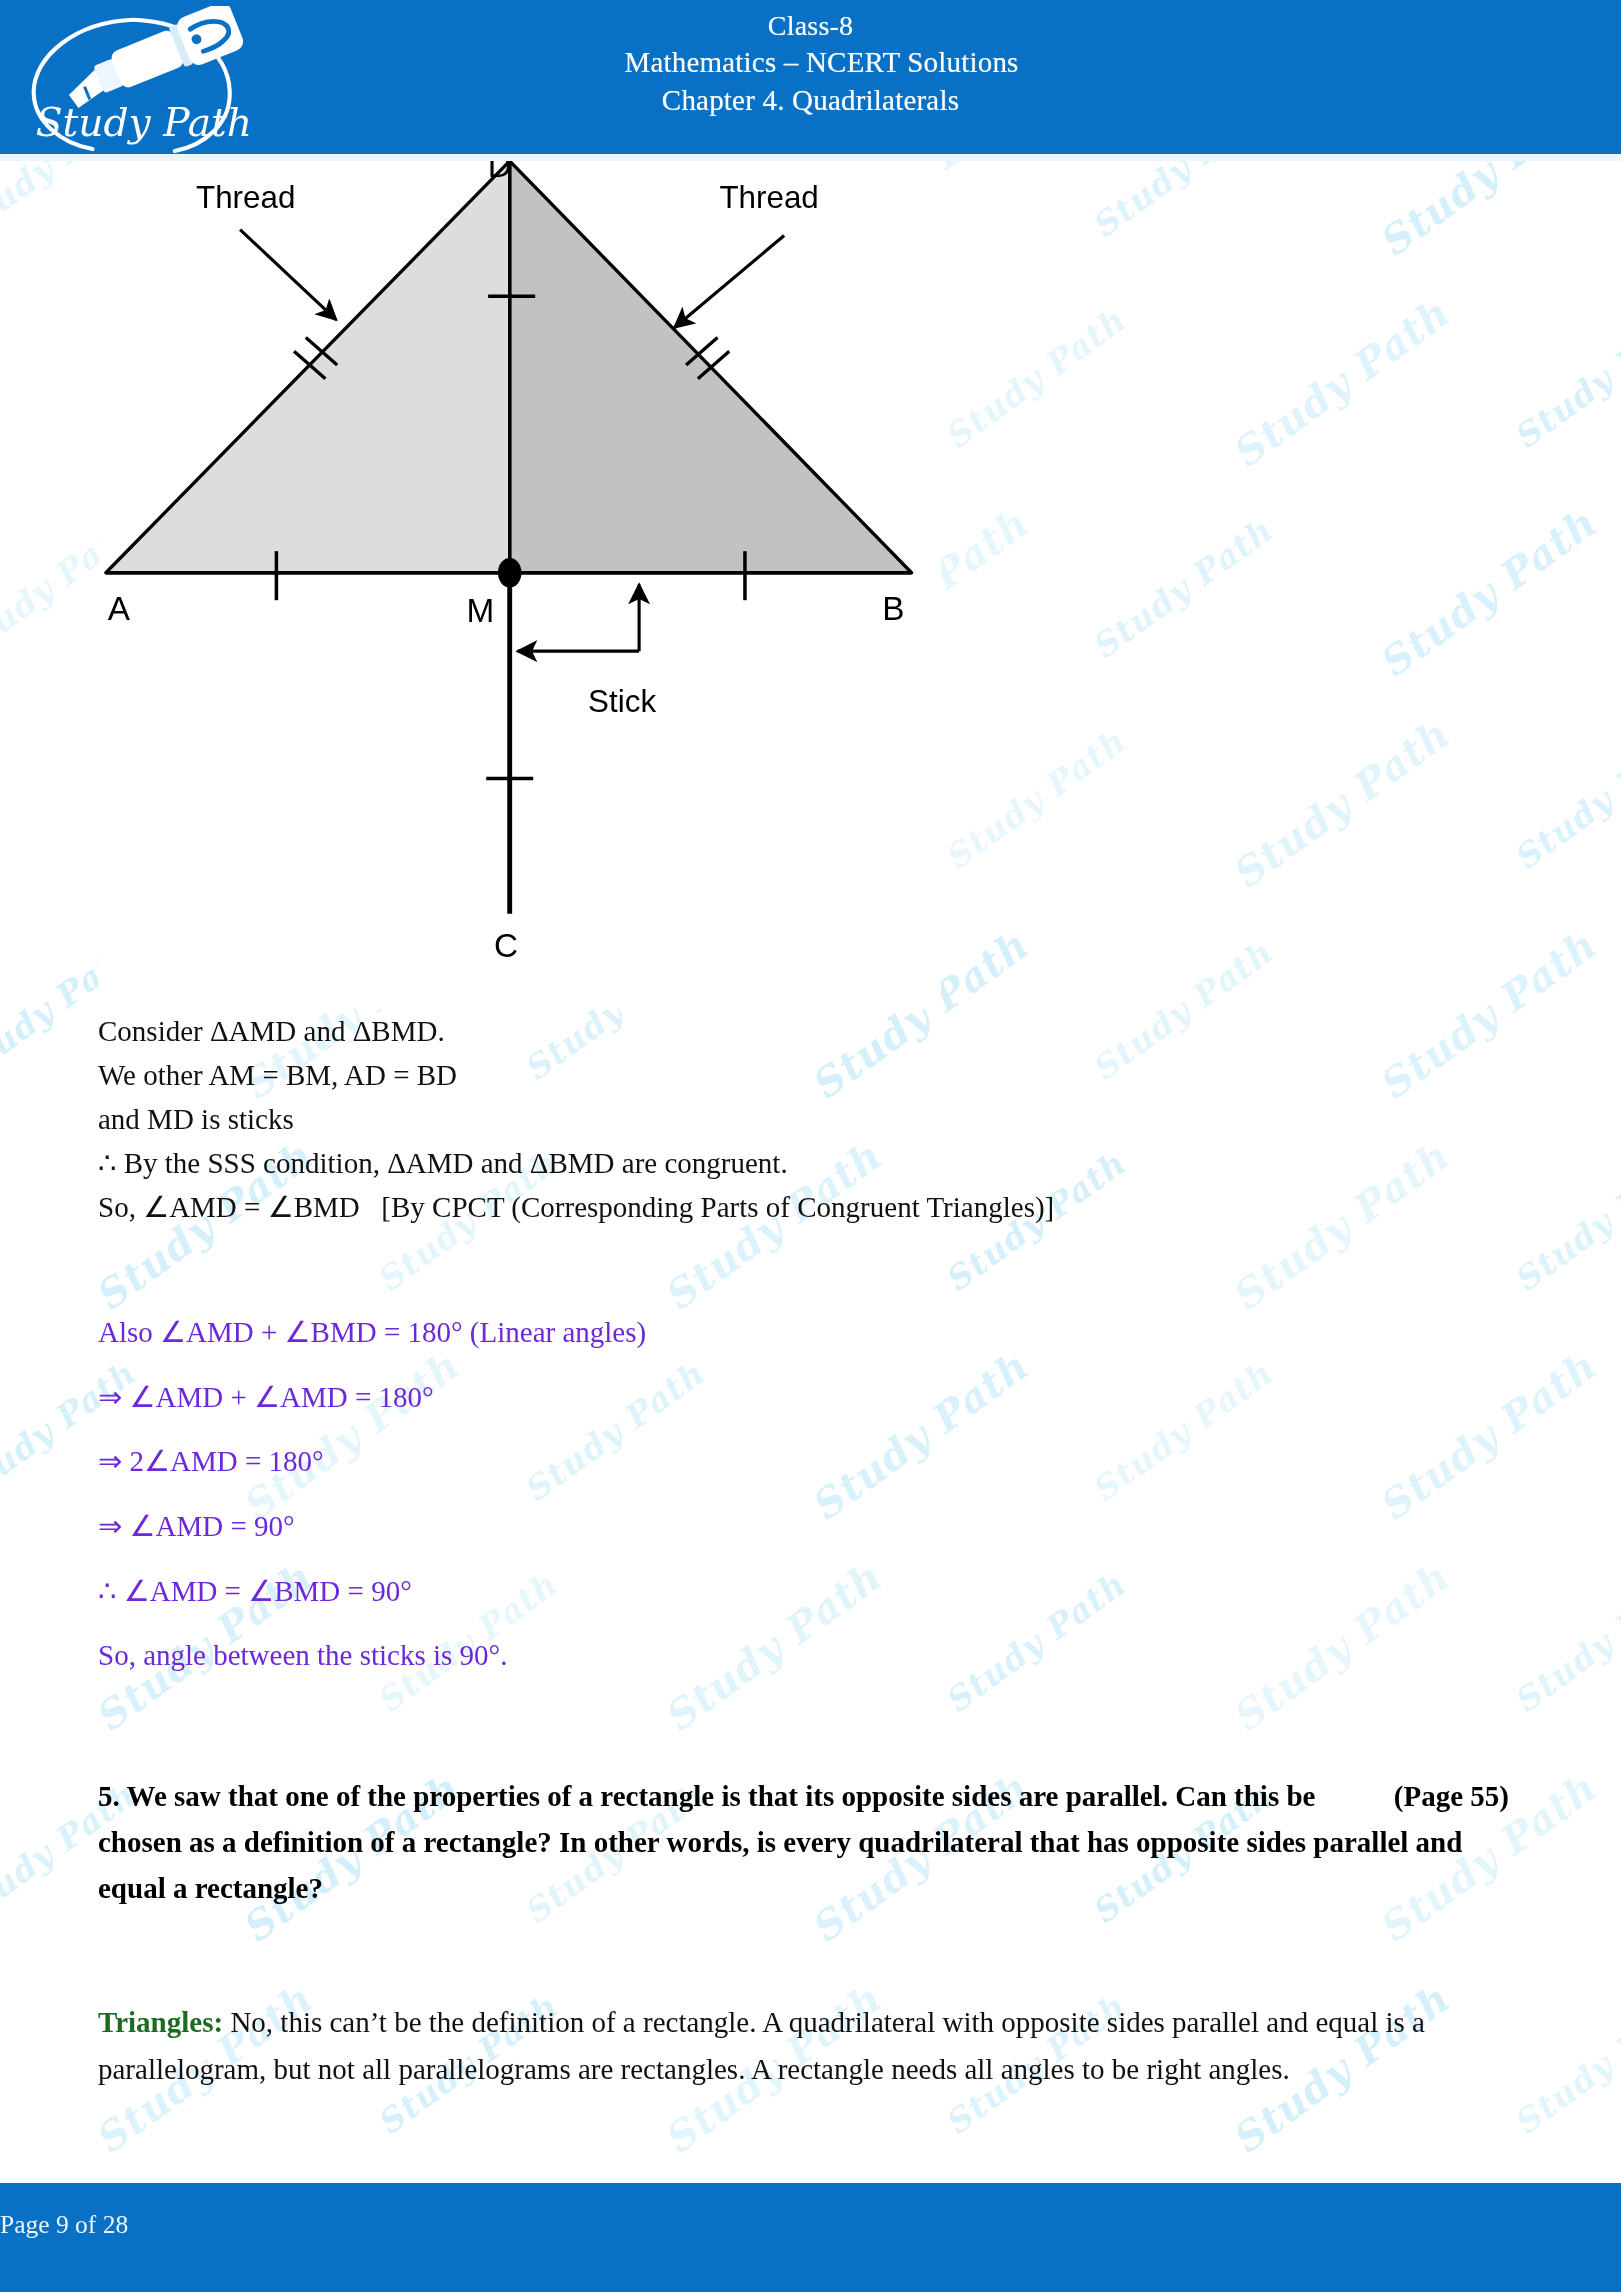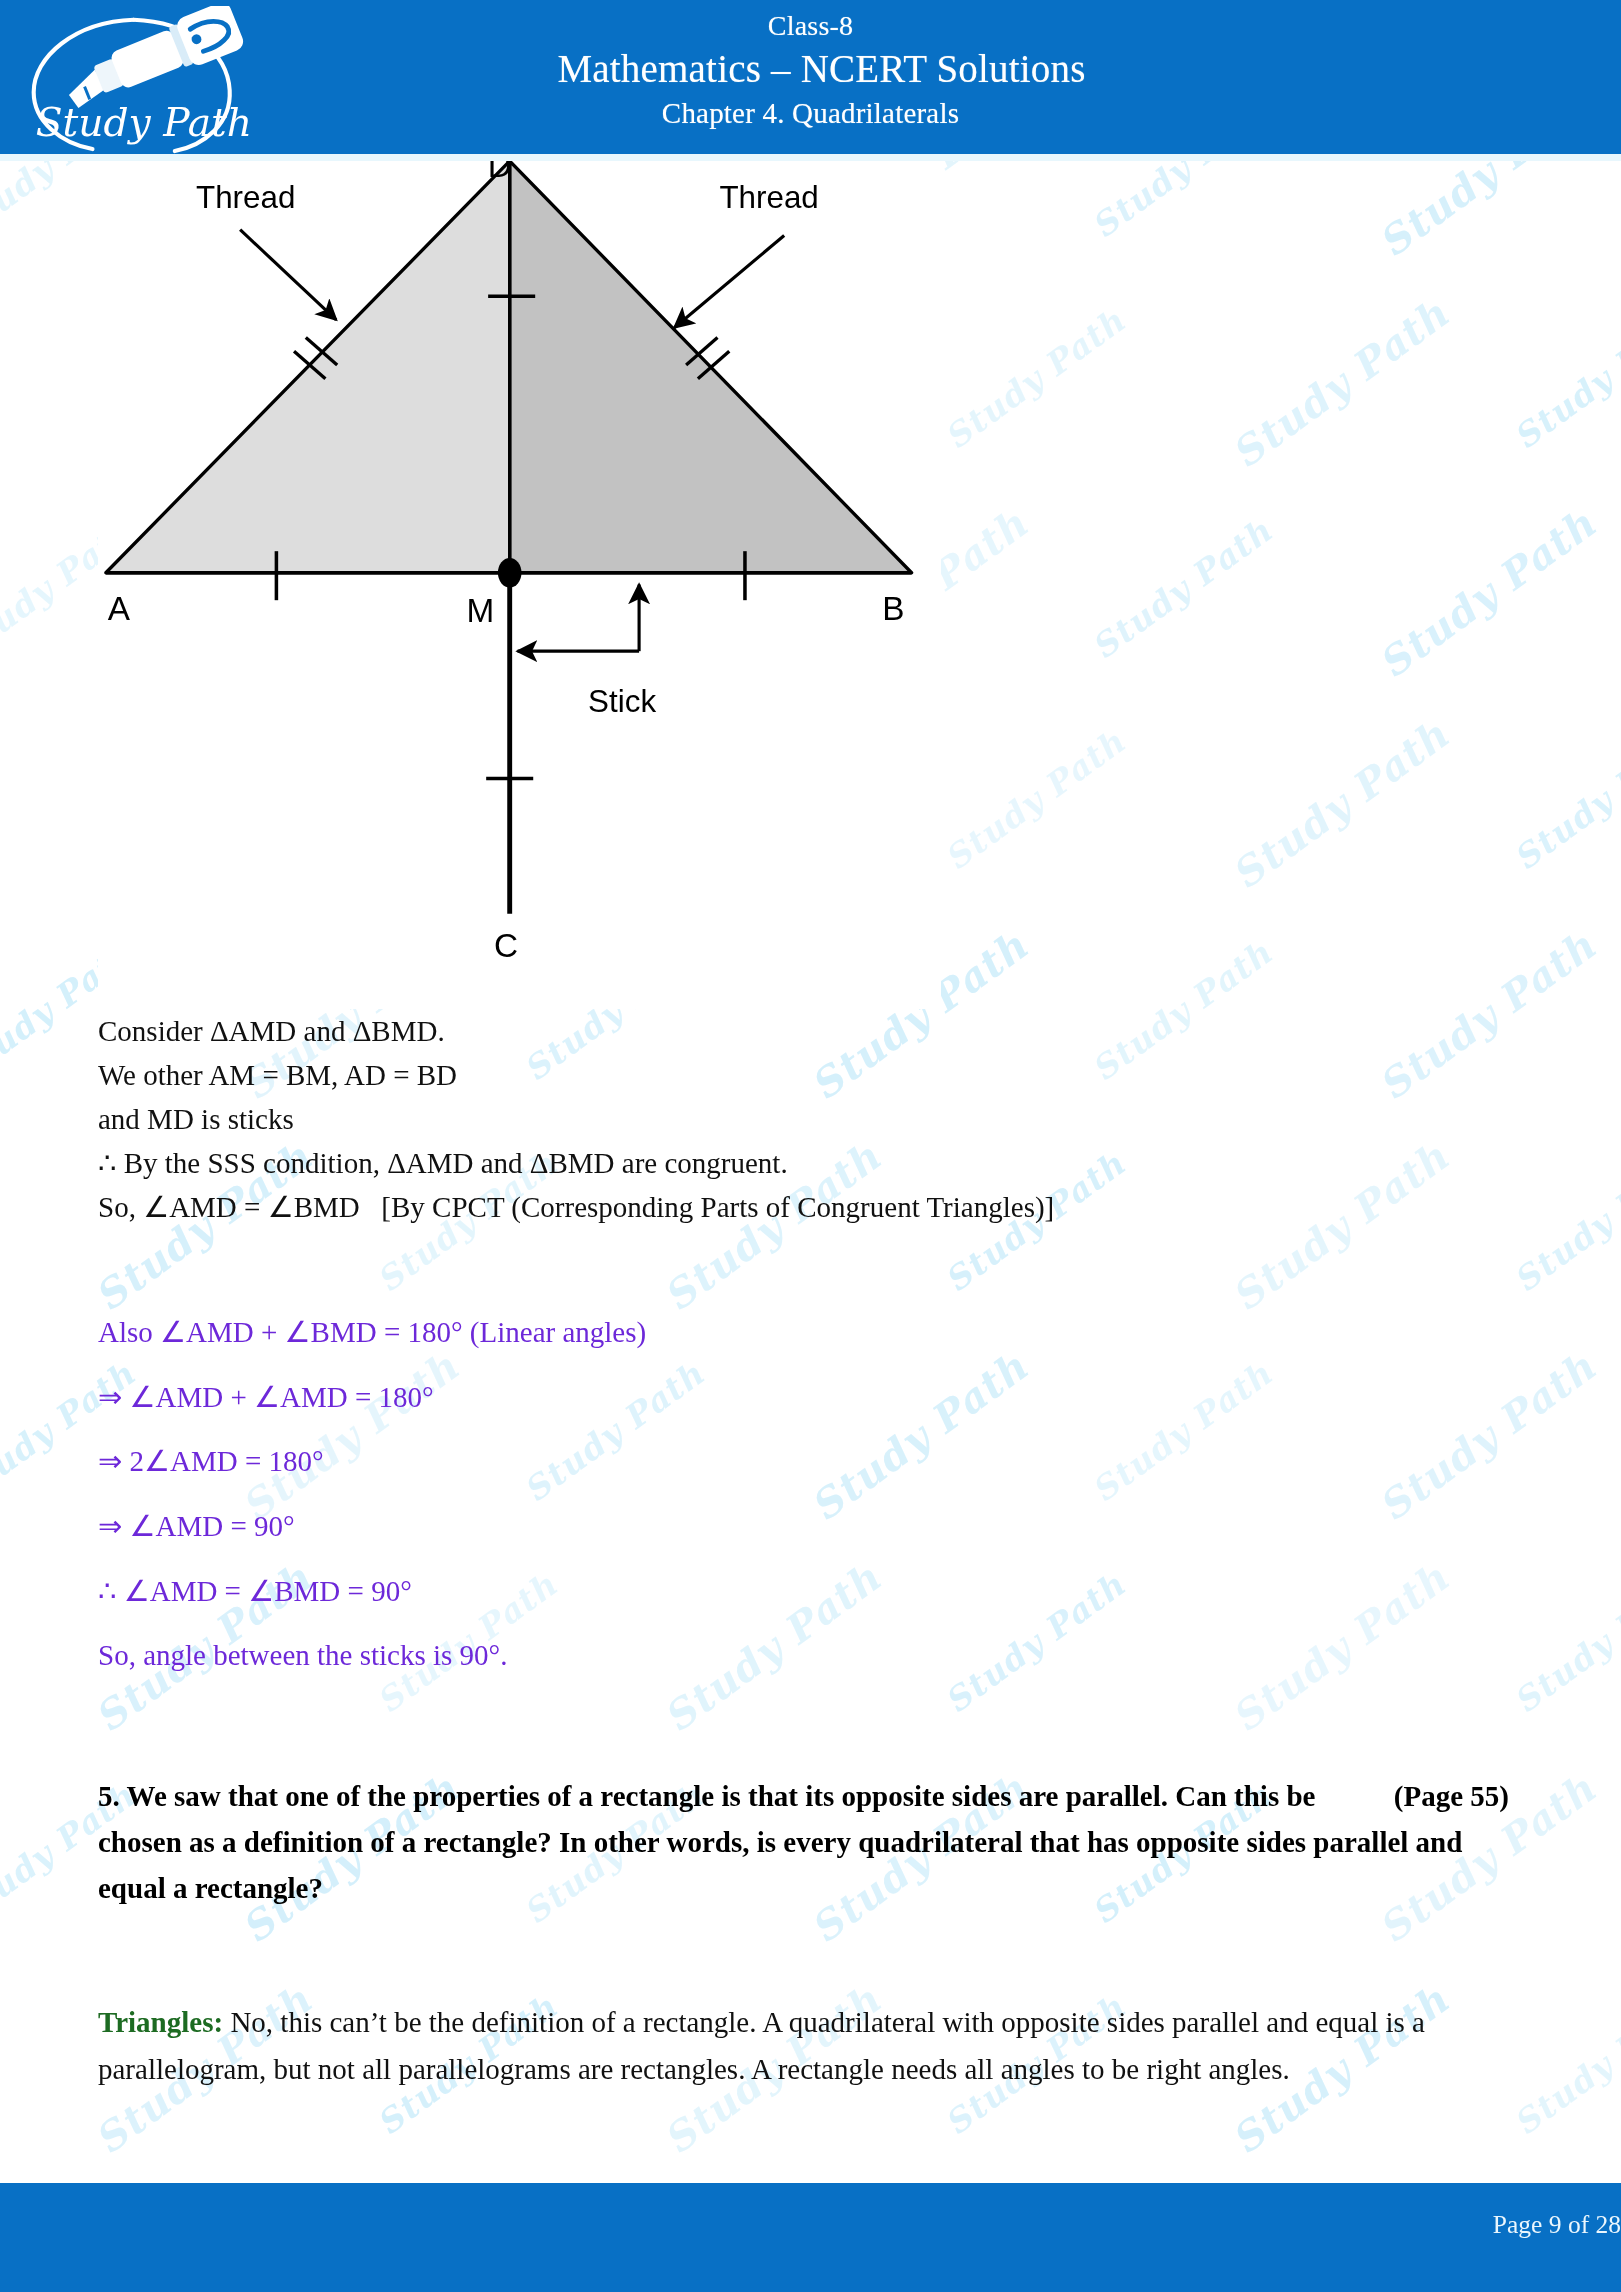--- a/index.html
+++ b/index.html
@@ -74,39 +74,39 @@
     font-family: "Liberation Serif", serif;
   }
   .header-titles .line {
     display: block;
     line-height: 1.30;
     font-size: 29px;
     letter-spacing: 0.2px;
     text-shadow: 0 0 1px rgba(255,255,255,.5);
   }
   .header-titles .line.l1 { font-size: 28px; }
-  .header-titles .line.l2 { font-size: 39px; margin-left: 22px; }
+  .header-titles .line.l2 { font-size: 29px; margin-left: 22px; }
   .header-titles .line.l3 { font-size: 29px; }
 
   
   .footer {
     position: absolute;
     left: 0;
     bottom: 0;
     width: 1621px;
     height: 110px;
     background: #0870c5;
     z-index: 20;
   }
   .footer-text {
     position: absolute;
     left: 0;
     top: 27.4px;
     width: 1621px;
-    text-align: right;
+    text-align: left;
     color: #eaf6fd;
     font-size: 25.5px;
     font-family: "Liberation Serif", serif;
   }
 
   
   .content {
     position: absolute;
     left: 0; top: 161px;
     width: 1621px;

